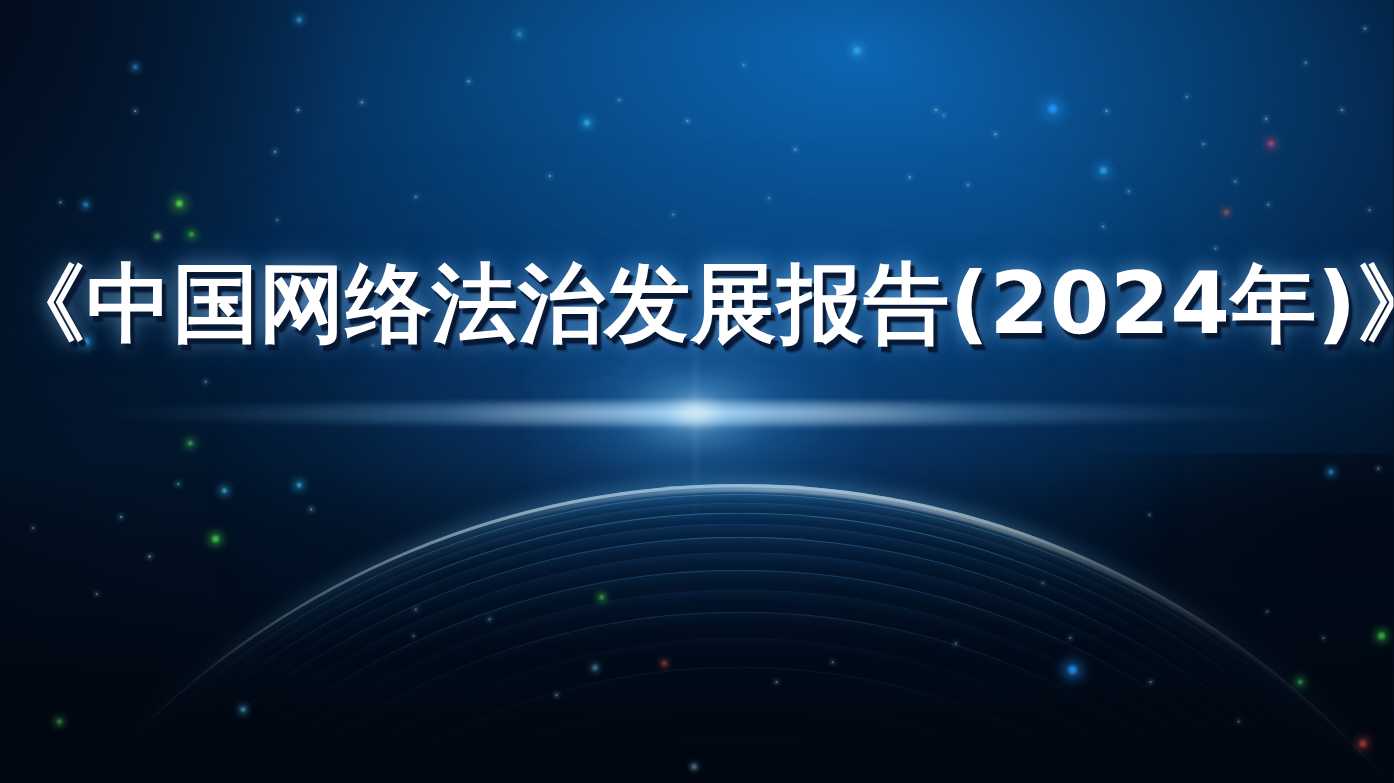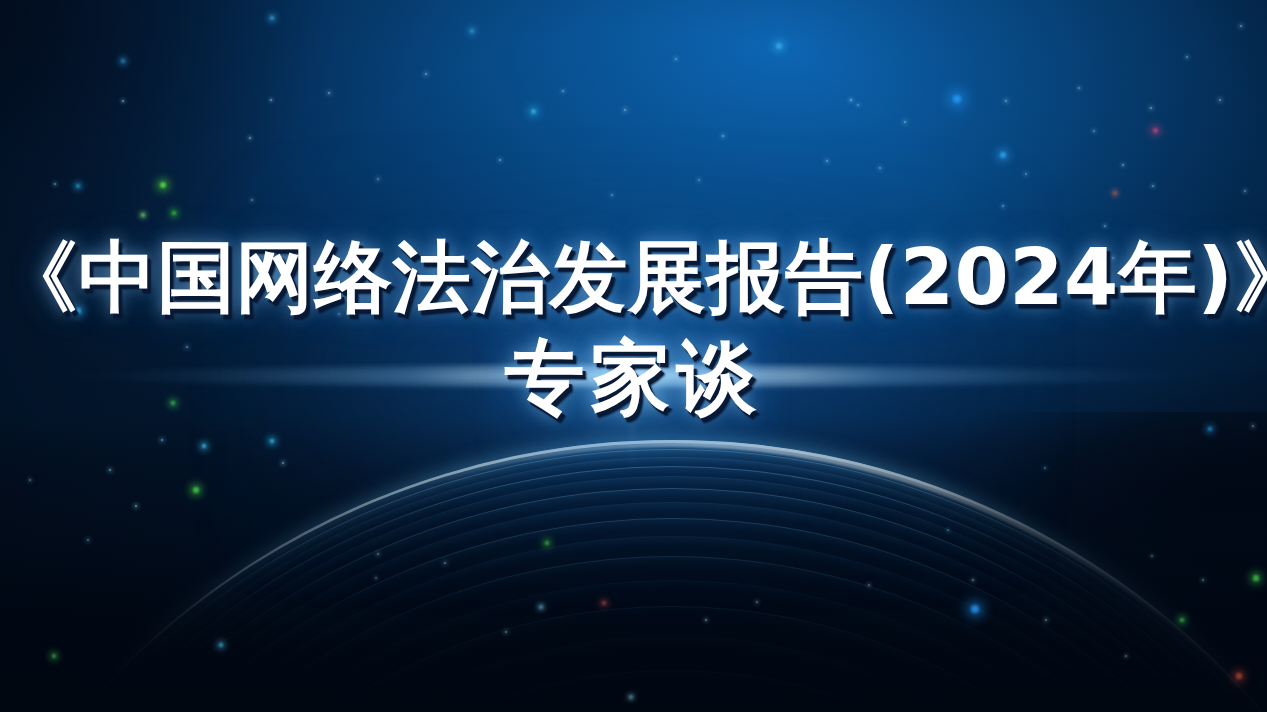--- a/index.html
+++ b/index.html
@@ -383,16 +383,15 @@
       <div class="particle" style="left: 946.9px; top: 528.9px; width: 2.2px; height: 2.2px; background: rgb(139, 212, 255); opacity: 0.35; filter: blur(0.5px); box-shadow: rgb(139, 212, 255) 0px 0px 3.52px 0.77px;"></div>
       <div class="particle" style="left: 1043.9px; top: 466.9px; width: 2.2px; height: 2.2px; background: rgb(147, 217, 255); opacity: 0.35; filter: blur(0.5px); box-shadow: rgb(147, 217, 255) 0px 0px 3.52px 0.77px;"></div>
       <div class="particle" style="left: 704.8px; top: 618.8px; width: 2.4px; height: 2.4px; background: rgb(178, 234, 255); opacity: 0.45; filter: blur(0.5px); box-shadow: rgb(178, 234, 255) 0px 0px 3.84px 0.84px;"></div>
       <div class="particle" style="left: 755.8px; top: 600.8px; width: 2.4px; height: 2.4px; background: rgb(168, 229, 255); opacity: 0.4; filter: blur(0.5px); box-shadow: rgb(168, 229, 255) 0px 0px 3.84px 0.84px;"></div>
       <div class="particle" style="left: 1239.7px; top: 24.7px; width: 2.6px; height: 2.6px; background: rgb(168, 229, 255); opacity: 0.5; filter: blur(0.6px); box-shadow: rgb(168, 229, 255) 0px 0px 4.16px 0.91px;"></div>
       <div class="particle" style="left: 1185.8px; top: 55.8px; width: 2.4px; height: 2.4px; background: rgb(158, 223, 255); opacity: 0.45; filter: blur(0.5px); box-shadow: rgb(158, 223, 255) 0px 0px 3.84px 0.84px;"></div>
     </div>
 
   <div class="title-block">
     <div class="title-line l1">《中国网络法治发展报告(2024年)》</div>
-    <div class="title-line l2">专家谈</div>
   </div>
 
 </div>
 
 </body></html>

